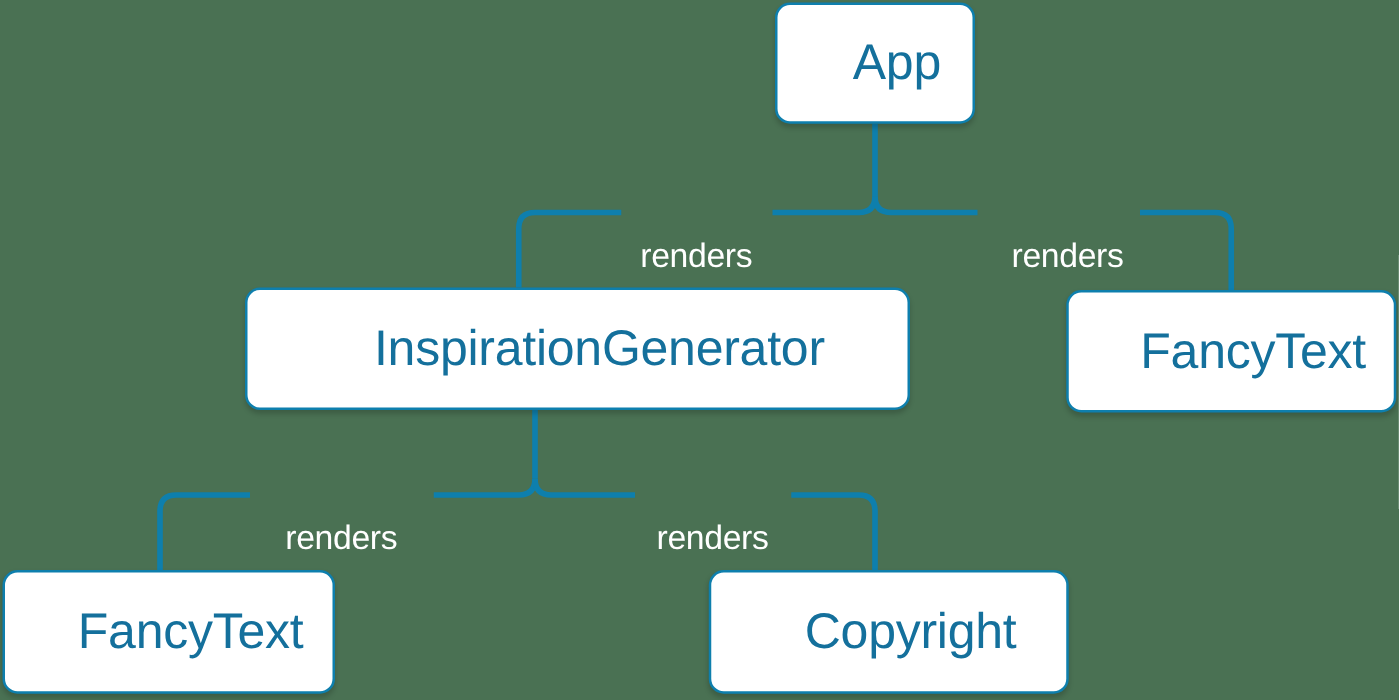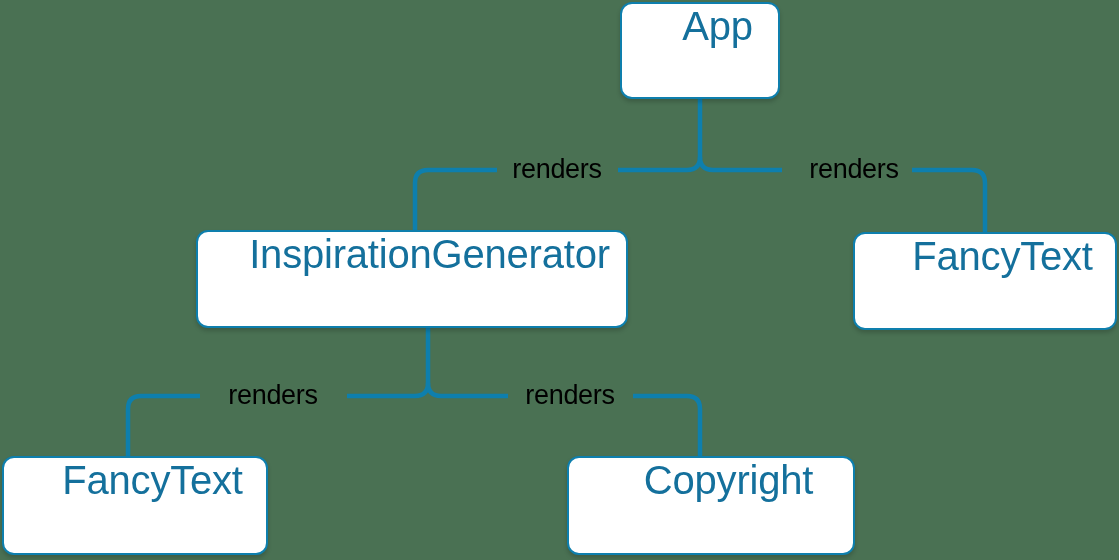--- a/index.html
+++ b/index.html
@@ -26,21 +26,21 @@
     width: 1119px;
     height: 560px;
   }
   .node {
     position: absolute;
     box-sizing: border-box;
     background: #ffffff;
     border: 2.5px solid #0e7fad;
     border-radius: 12px;
     display: flex;
-    align-items: flex-start;
+    align-items: center;
     justify-content: center;
     box-shadow: 0 3px 4px rgba(0, 0, 0, 0.18);
     z-index: 2;
     padding-left: 35px;
   }
   .node-label {
     color: #14709c;
     font-family: "Liberation Sans", sans-serif;
     font-weight: 400;
     letter-spacing: -0.2px;
@@ -50,21 +50,21 @@
     left: 620px;
     top: 2px;
     width: 160px;
     height: 97px;
   }
   #node-app .node-label { font-size: 40px; }
 
   #node-inspiration-generator {
     left: 196px;
     top: 230px;
-    width: 432px;
+    width: 532px;
     height: 98px;
   }
   #node-inspiration-generator .node-label { font-size: 40px; }
 
   #node-fancytext-right {
     left: 853px;
     top: 232px;
     width: 264px;
     height: 98px;
   }
@@ -81,28 +81,29 @@
   #node-copyright {
     left: 567px;
     top: 456px;
     width: 288px;
     height: 99px;
   }
   #node-copyright .node-label { font-size: 40px; }
 
   .edge-label {
     position: absolute;
-    color: #000000;
+    color: #ffffff;
     font-family: "Liberation Sans", sans-serif;
     font-size: 27px;
     font-weight: 400;
     letter-spacing: -0.3px;
     white-space: nowrap;
     transform: translate(-50%, -50%);
     z-index: 3;
+    margin-top: 36px;
   }
   #edge-label-app-inspiration { left: 557px; top: 169px; }
   #edge-label-app-fancytext   { left: 854px; top: 169px; }
   #edge-label-ig-fancytext    { left: 273px; top: 395px; }
   #edge-label-ig-copyright    { left: 570px; top: 395px; }
 </style>
 </head>
 <body>
 
 <div id="diagram-canvas">

